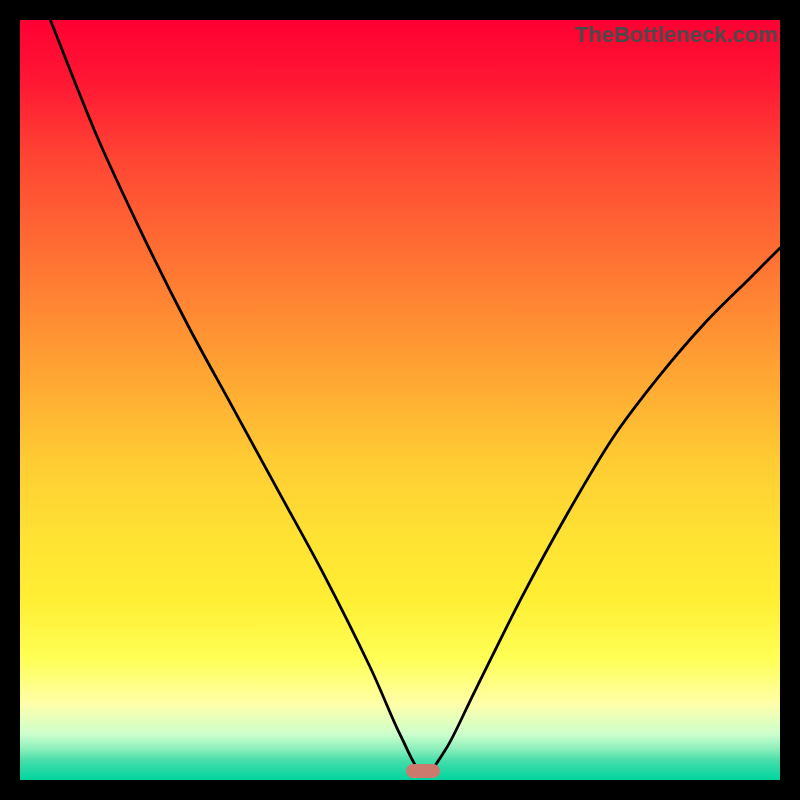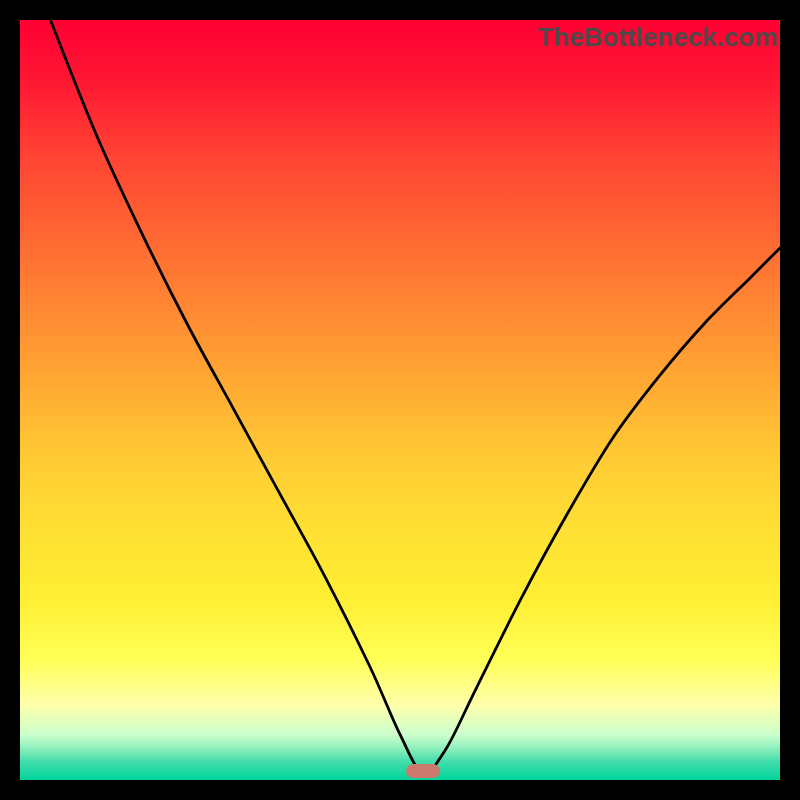--- a/index.html
+++ b/index.html
@@ -35,21 +35,21 @@
       #44ddaa 97.5%,
       #00d49d 100%
     );
   }
   
   .attribution {
     position: absolute;
     top: 22px;
     right: 22px;
     font-family: Arial, Helvetica, sans-serif;
-    font-size: 26px;
+    font-size: 22px;
     font-weight: bold;
     color: #4a4a4a;
     z-index: 10;
   }
   
   .curve-svg {
     position: absolute;
     left: 20px;
     top: 20px;
     width: 760px;

